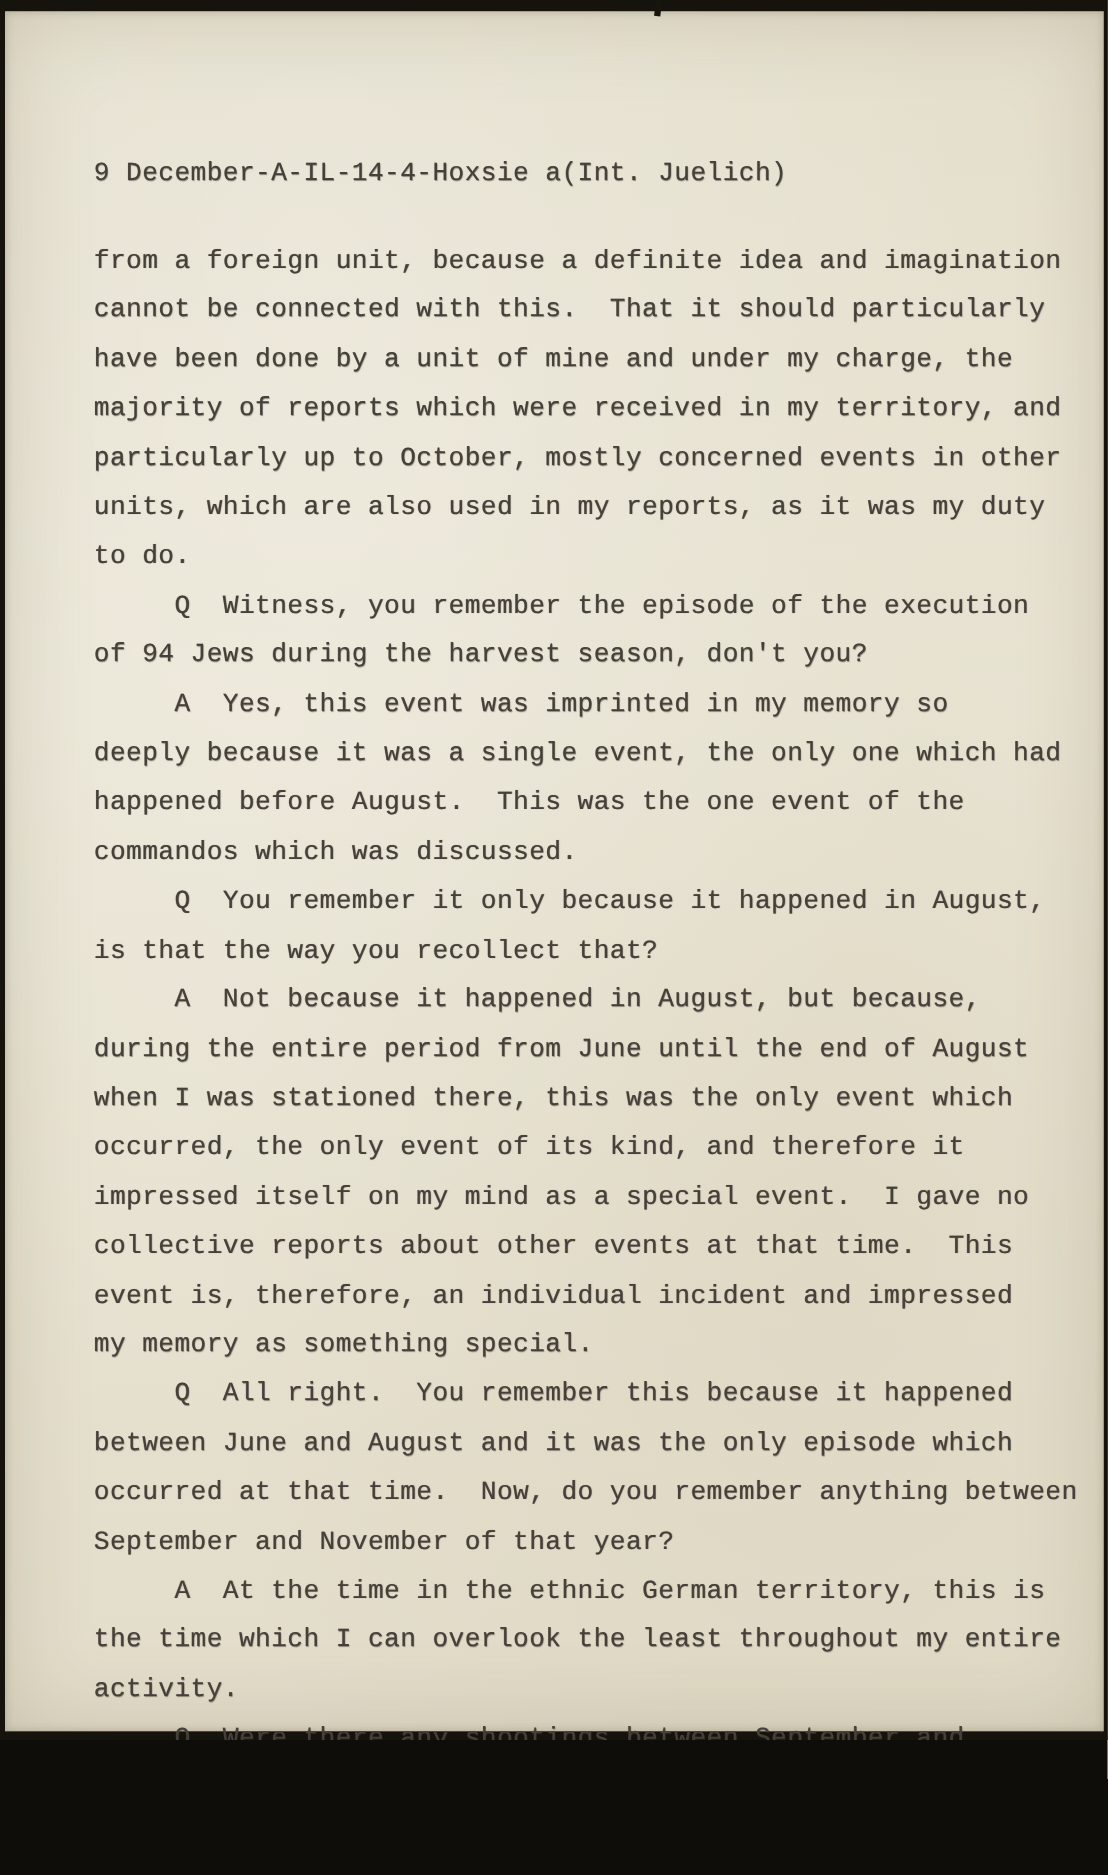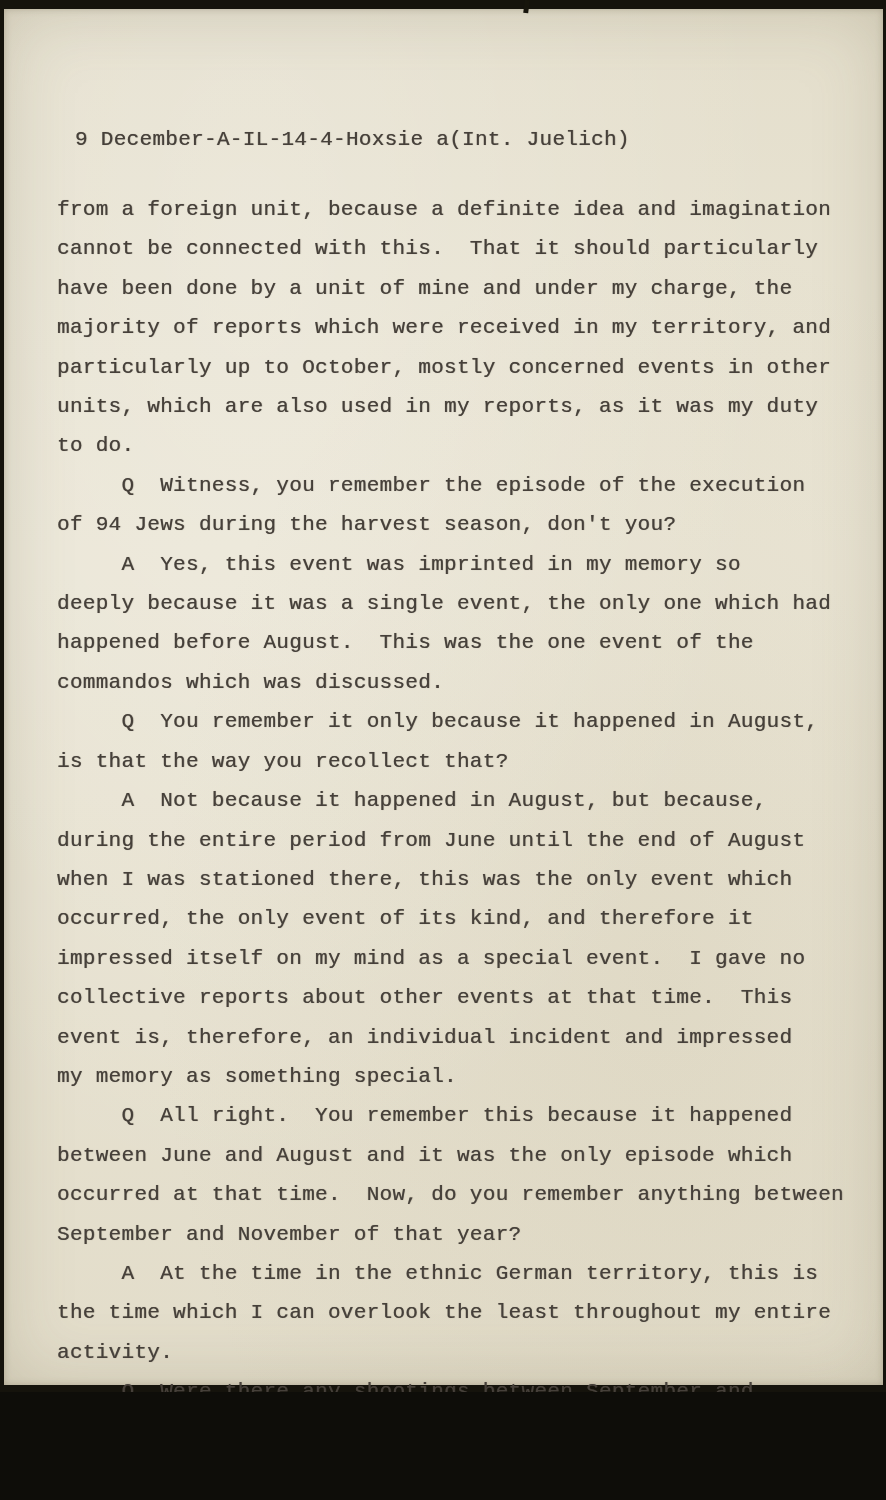--- a/index.html
+++ b/index.html
@@ -38,21 +38,21 @@
   }
   .header {
     position: absolute;
     left: 75px; top: 82px;
     font-size: 21px;
     line-height: 23px;
     white-space: pre;
   }
   .body-text {
     position: absolute;
-    left: 57px; top: 190px;
+    left: 75px; top: 190px;
     font-size: 21px;
     line-height: 39.4px;
     white-space: pre;
   }
   .tline { white-space: pre; }
   .page-number {
     position: absolute;
     top: 1397px; left: 0;
     width: 100%;
     text-align: center;

